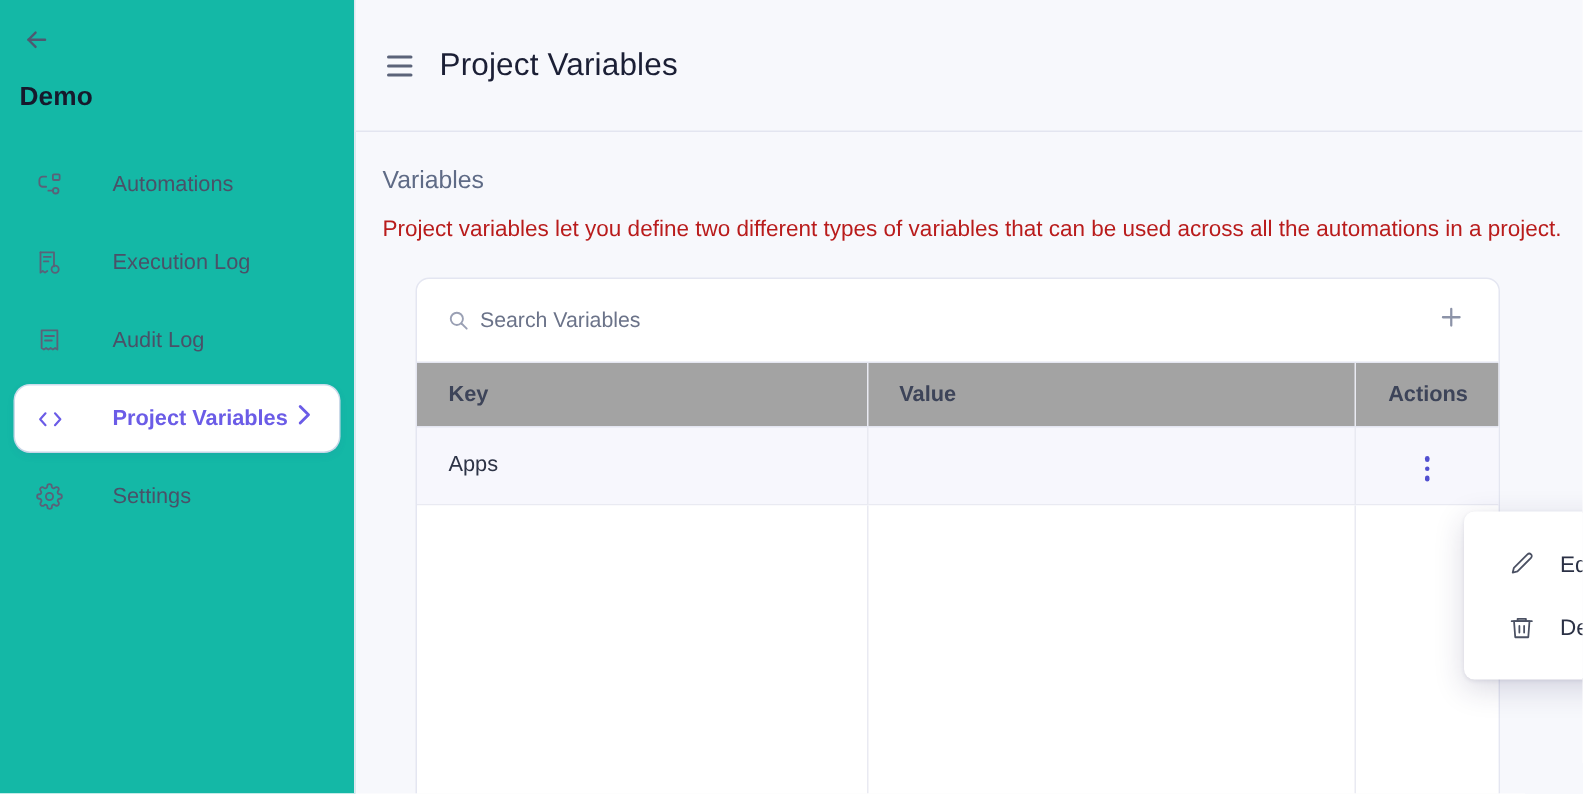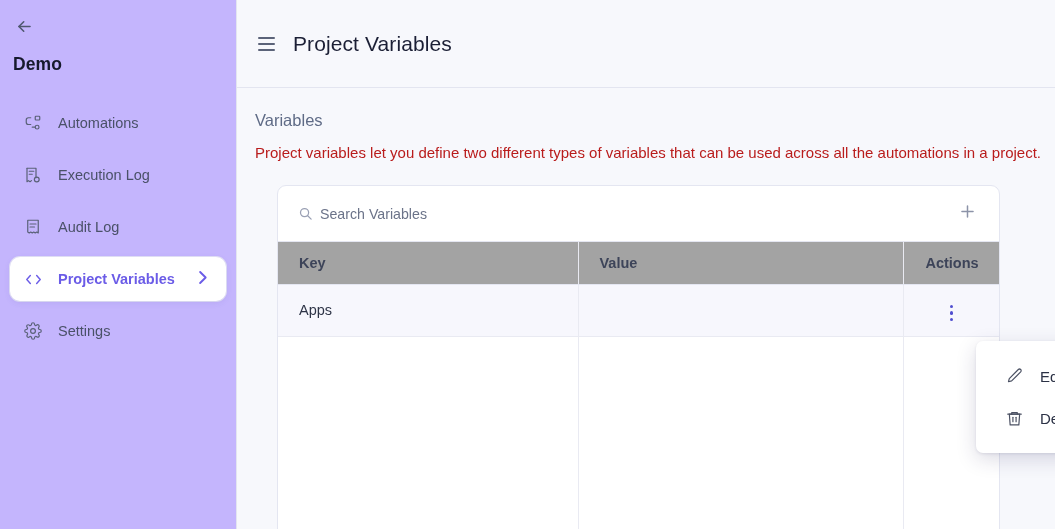--- a/index.html
+++ b/index.html
@@ -17,21 +17,21 @@
     width: 1055px;
     height: 529px;
     display: flex;
     background: #f7f8fc;
   }
 
   
   .sidebar {
     width: 237px;
     height: 529px;
-    background: #c4b5fd;
+    background: #14b8a6;
     border-right: 1px solid #e3e5f0;
     flex: 0 0 237px;
     position: relative;
   }
 
   .back-btn {
     position: absolute;
     top: 13px;
     left: 9px;
     width: 30px;
@@ -73,21 +73,21 @@
   .nav-item .nav-icon {
     width: 20px;
     height: 20px;
     flex: 0 0 20px;
     display: flex;
     align-items: center;
     justify-content: center;
     color: #5a6178;
   }
   .nav-item .nav-label {
-    margin-left: 15px;
+    margin-left: 32px;
     font-size: 14.5px;
     color: #4a5168;
     white-space: nowrap;
   }
   .nav-item .nav-chevron {
     margin-left: auto;
     display: none;
     color: #6b5ce7;
   }
 

